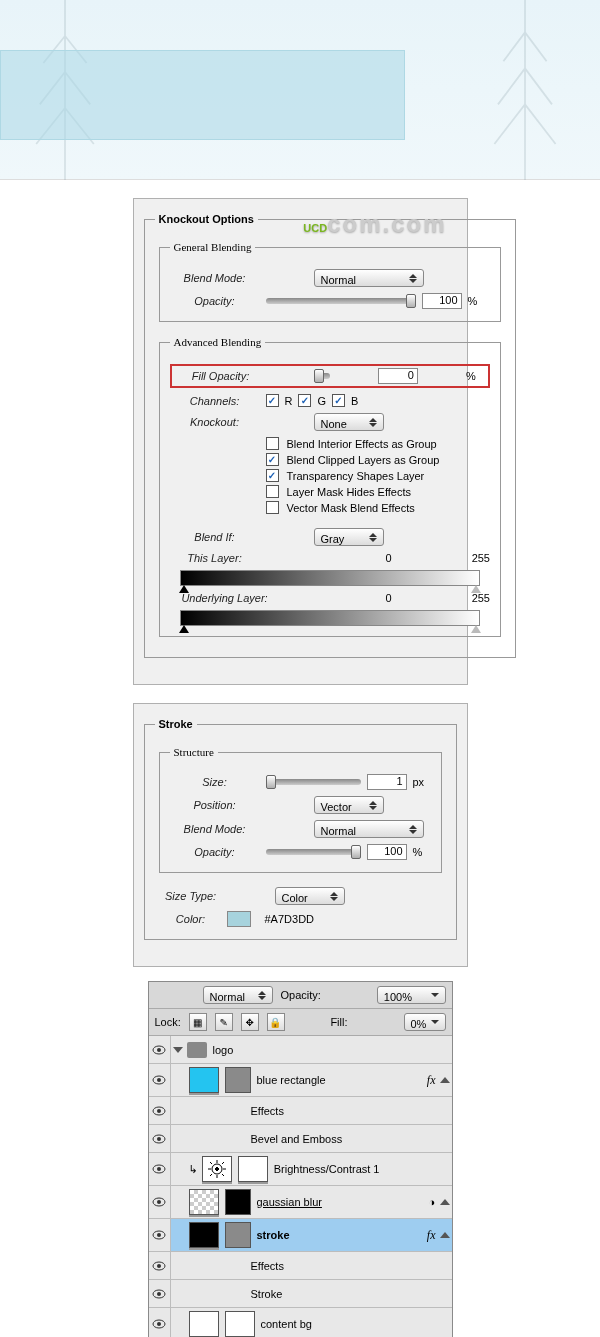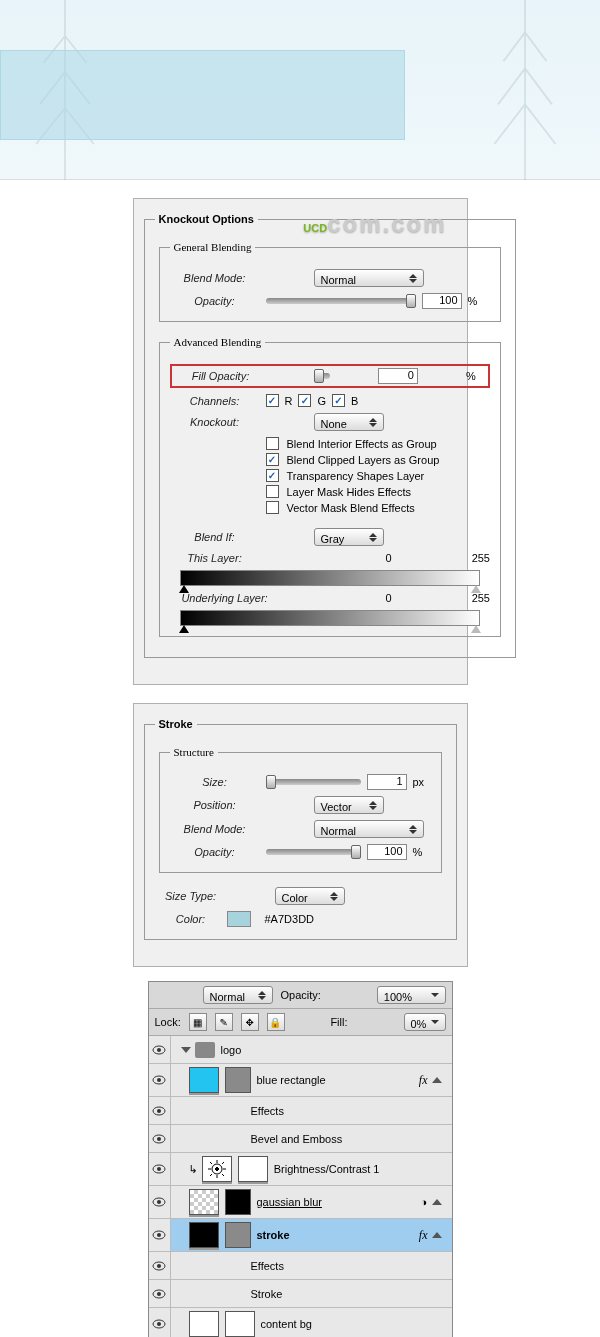--- a/index.html
+++ b/index.html
@@ -39,21 +39,21 @@
 
 .layers-wrap { width: 305px; margin: 14px auto 0 auto; background: #d8d8d8; border:1px solid #8a8a8a; }
 .lp-top { display:flex; align-items:center; gap:8px; padding:4px 6px; border-bottom:1px solid #aaa; }
 .lp-top .select { flex: 1; }
 .lp-lock { display:flex; align-items:center; gap:8px; padding:4px 6px; border-bottom:1px solid #aaa; }
 .iconbx { width:18px; height:18px; background:linear-gradient(#fff,#ddd); border:1px solid #8a8a8a; display:inline-flex; align-items:center; justify-content:center; font-size:10px; }
 .layer-list { background:#e8e8e8; max-height: 430px; overflow:hidden; }
 .lrow { display:flex; align-items:center; border-bottom:1px solid #bcbcbc; min-height:28px; }
 .eye { width:22px; display:flex; align-items:center; justify-content:center; border-right:1px solid #bcbcbc; align-self:stretch; }
 .eye svg { width:14px; height:10px; }
-.lcontent { flex:1; display:flex; align-items:center; gap:6px; padding:3px 12px;justify-content:space-between; }
+.lcontent { flex:1; display:flex; align-items:center; gap:6px; padding:3px 4px;justify-content:space-between; }
 .lcontent.sel { background:#9ecdf0; }
 .thumbbox { width:30px; height:26px; background:#fff; border:1px solid #555; box-shadow: 0 2px 0 #999; display:flex; align-items:center; justify-content:center; }
 .maskbox { width:26px; height:26px; background:#000; border:1px solid #555; }
 .groupthumb { width:20px; height:16px; background: #888; border-radius: 2px; }
 .lname { flex:1; }
 .fx { font-style: italic; font-family: Georgia, serif; font-size:12px; }
 .subfx { padding-left: 80px; display:flex; align-items:center; gap:6px; }
 .toggle-tri { width:0; height:0; border-top:5px solid transparent; border-bottom:5px solid transparent; border-left:6px solid #555; }
 .toggle-tri.down { transform: rotate(90deg); }
 .indent1 { padding-left: 18px; }

